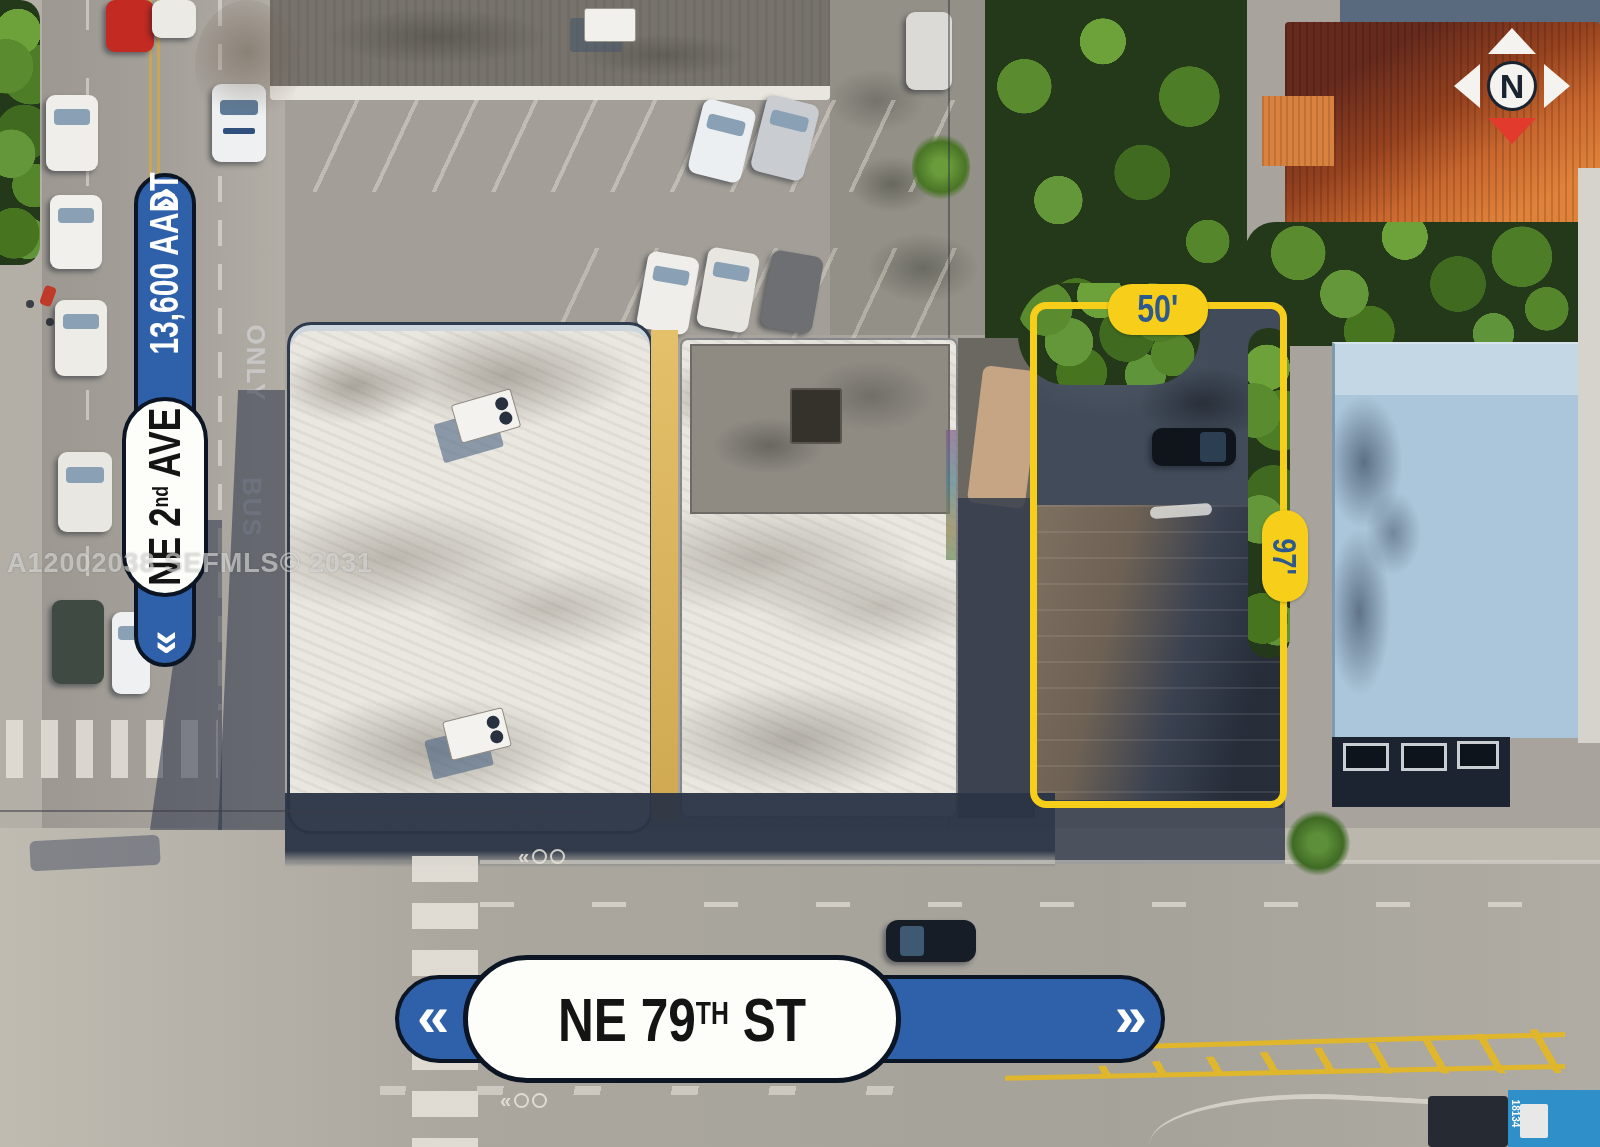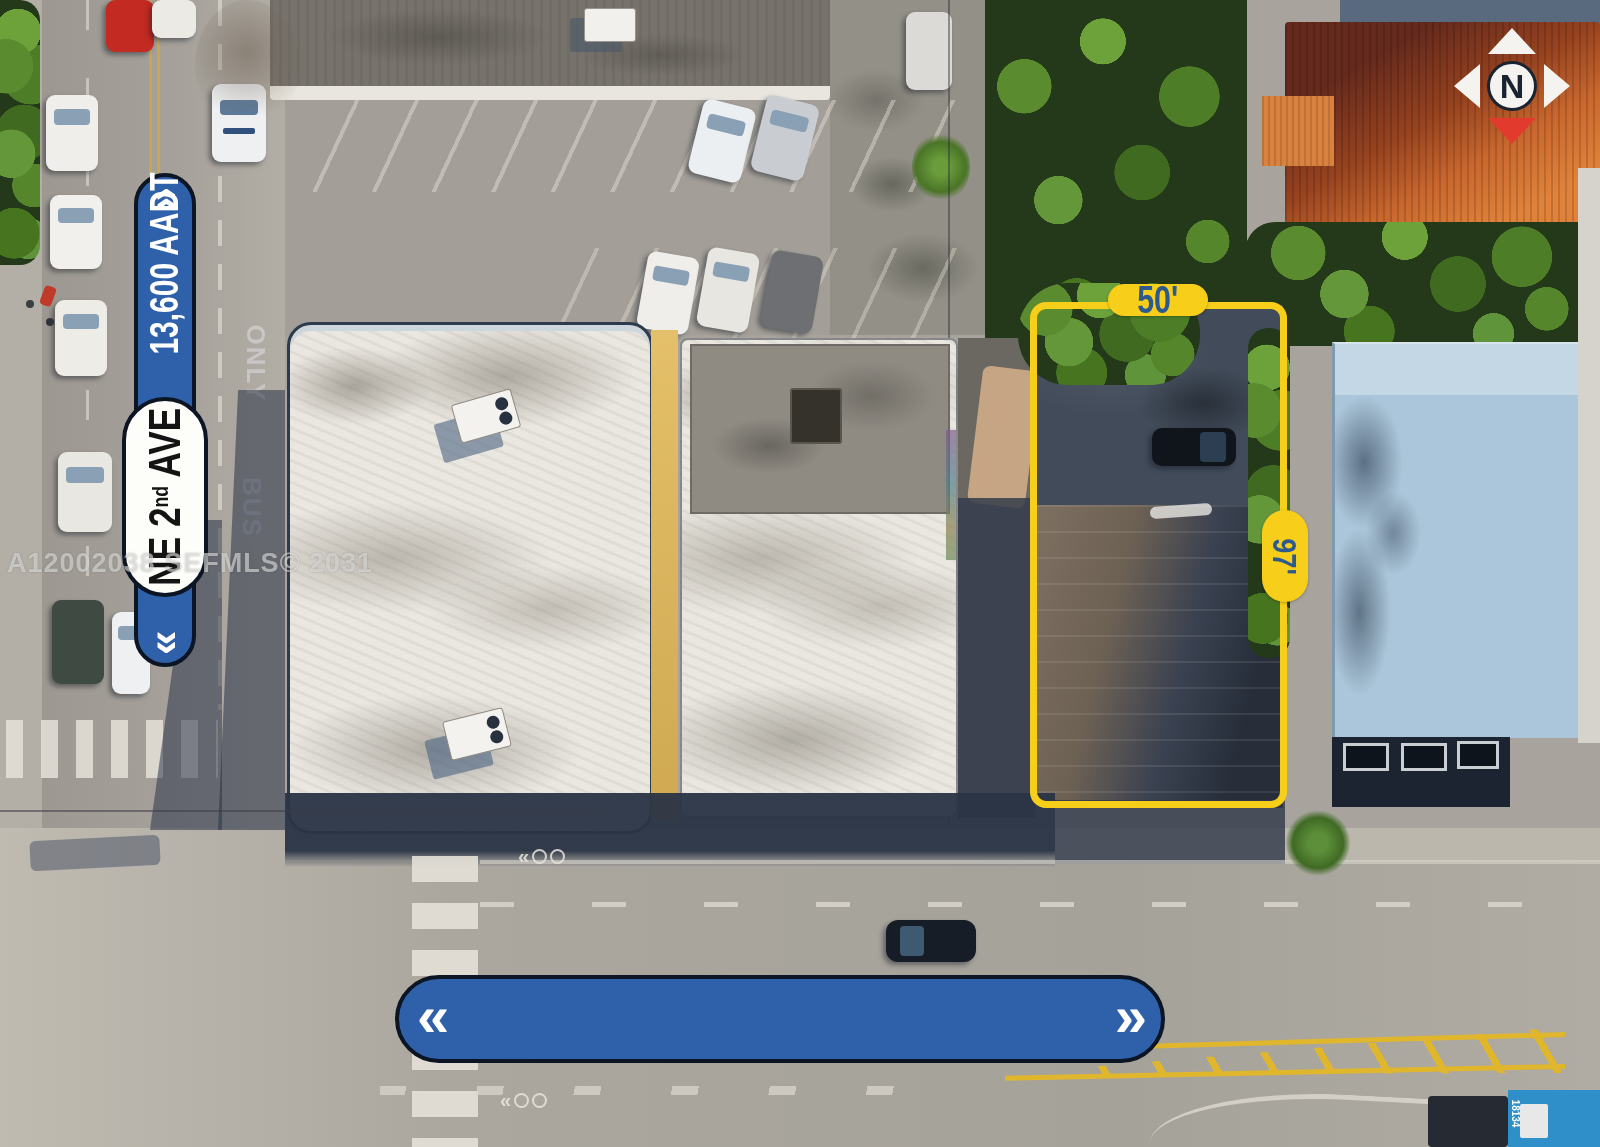--- a/index.html
+++ b/index.html
@@ -217,21 +217,21 @@
     <div class="abs" style="left:12px;top:14px;width:28px;height:34px;background:#e8e8e8;border-radius:2px;"></div>
     <div class="abs" style="left:-6px;top:18px;color:#fff;font-size:10px;font-weight:bold;transform:rotate(90deg);">18134</div>
   </div>
   <div class="abs" style="left:1286px;top:810px;width:64px;height:66px;border-radius:50%;background:radial-gradient(circle at 50% 50%, #5d8f3a 20%, #3f6a24 55%, transparent 72%);"></div>
   <div class="abs" style="left:195px;top:0;width:105px;height:130px;border-radius:50%;background:radial-gradient(circle at 50% 40%, rgba(110,96,84,.55), transparent 70%);"></div>
   <div class="abs trees" style="left:0;top:0;width:40px;height:265px;border-radius:0 20px 20px 0;"></div>
 
   <div class="abs" style="left:7px;top:548px;z-index:60;font-size:27px;font-weight:600;letter-spacing:1px;color:rgba(242,242,240,.55);text-shadow:0 0 2px rgba(70,70,70,.35);">A12002038 SEFMLS© 2031</div>
 
   <div class="abs" style="left:1030px;top:302px;width:257px;height:506px;border:7px solid #f7ce19;border-radius:16px;z-index:40;"></div>
-  <div class="abs pill-yellow" style="left:1108px;top:284px;width:100px;height:32px;border-radius:24px;z-index:41;">
+  <div class="abs pill-yellow" style="left:1108px;top:284px;width:100px;height:51px;border-radius:24px;z-index:41;">
     <span class="cond" style="font-size:38px;">50'</span>
   </div>
   <div class="abs pill-yellow" style="left:1262px;top:510px;width:46px;height:92px;border-radius:23px;z-index:41;">
     <span class="cond" style="font-size:34px;transform:rotate(90deg) scaleX(.8);">97'</span>
   </div>
 
   <div class="abs" style="left:1452px;top:28px;width:120px;height:116px;z-index:55;">
     <div class="abs" style="left:36px;top:0;width:0;height:0;border-left:24px solid transparent;border-right:24px solid transparent;border-bottom:26px solid #f5f3ef;"></div>
     <div class="abs" style="left:2px;top:36px;width:0;height:0;border-top:22px solid transparent;border-bottom:22px solid transparent;border-right:26px solid #f5f3ef;"></div>
     <div class="abs" style="right:2px;top:36px;width:0;height:0;border-top:22px solid transparent;border-bottom:22px solid transparent;border-left:26px solid #f5f3ef;"></div>
@@ -249,16 +249,21 @@
       </span>
     </div>
     <div class="signtext" style="left:278px;top:0;width:182px;height:54px;line-height:52px;font-size:40px;">
       <span class="cond" style="transform:scaleX(.75);white-space:nowrap;">13,600 AADT</span>
     </div>
     <div class="chev" style="right:10px;top:0;height:54px;line-height:50px;font-size:44px;">»</div>
   </div>
 
   <div class="abs pill-blue" style="left:395px;top:975px;width:770px;height:88px;z-index:50;">
     <div class="chev" style="left:18px;top:0;height:80px;line-height:74px;font-size:58px;">«</div>
+    <div class="abs pill-white" style="left:64px;top:-24px;width:438px;height:128px;border-radius:70px;border-width:5px;">
+      <span class="nametext cond" style="font-size:62px;">
+        <span>NE 79</span><sup>TH</sup><span> ST</span>
+      </span>
+    </div>
     <div class="chev" style="right:14px;top:0;height:80px;line-height:74px;font-size:58px;">»</div>
   </div>
 
 </div>
 
 </body></html>

